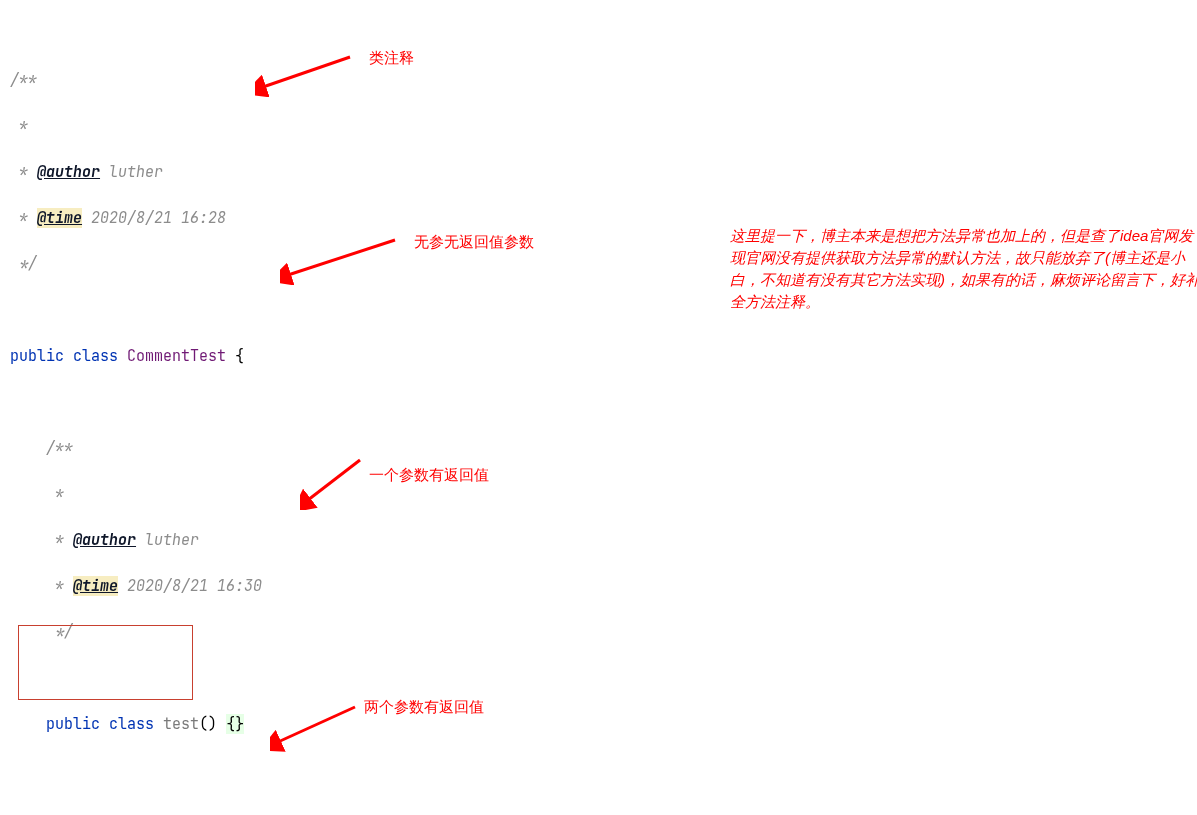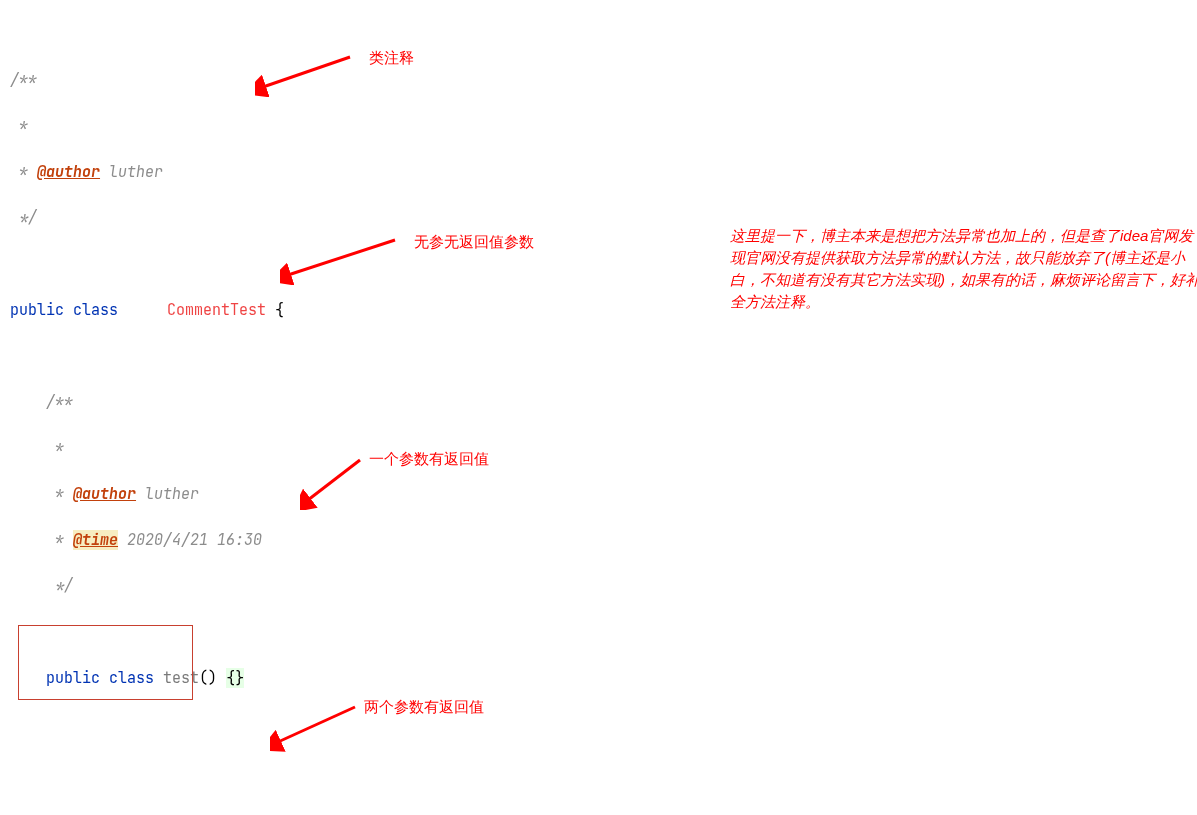--- a/index.html
+++ b/index.html
@@ -1,53 +1,54 @@
 <!DOCTYPE html>
 <html><head>
 <meta charset="utf-8">
 <style>
   * { margin:0; padding:0; box-sizing:border-box; }
   body { width:1197px; height:815px; background:#fff; font-family:"JetBrains Mono","Consolas","Courier New",monospace; font-size:15px; line-height:23px; position:relative; overflow:hidden; white-space:pre; }
   .gutter { position:absolute; left:0; top:0; width:9px; height:815px; background:#fff; }
   .editor { position:absolute; left:10px; top:0; width:1187px; }
   .line { height:23px; padding-left:0; position:relative; }
   .c  { color:#8c8c8c; font-style:italic; }     
-  .ct { color:#c2410c; font-style:italic; font-weight:bold; text-decoration:underline; } 
+  .ct { color:#0f172a; font-style:italic; font-weight:bold; text-decoration:underline; } 
   .ctbg { background:#f7edc1; }
   .kw { color:#0033b3;margin-top:42px; }
-  .id { color:#ef4444;margin-left:40px; }
+  .id { color:#701a75; }
   .mn { color:#7a7a7a; }                   
   .braceHL { background:#e6ffe6; }
   .annot { color:#ff0000; font-family:"Microsoft YaHei","SimSun",sans-serif; font-size:15px; font-style:normal; position:absolute; white-space:normal;margin-left:14px; }
   .arrow { position:absolute; pointer-events:none; }
   .redbox { position:absolute; border:1px solid #c8402f; pointer-events:none; }
 </style>
 </head>
 <body>
 
 
 
 <div class="gutter"></div>
 
 <div class="editor">
 
 
 <div class="line"><span class="c">/**</span></div>
 <div class="line"><span class="c"> *</span></div>
 <div class="line"><span class="c"> * </span><span class="ct">@author</span><span class="c"> </span><span class="c">luther</span></div>
+<div class="line"><span class="c"> * </span><span class="ct ctbg">@time</span><span class="c"> </span><span class="c">2020/8/21 16:28</span></div>
 <div class="line"><span class="c"> */</span></div>
 
 
 <div class="line"><span class="kw">public</span><span> </span><span class="kw">class</span><span> </span><span class="id">CommentTest</span><span> </span><span>{</span></div>
 
 
 <div class="line"><span class="c">    </span><span class="c">/**</span></div>
 <div class="line"><span class="c">    </span><span class="c"> *</span></div>
 <div class="line"><span class="c">     * </span><span class="ct">@author</span><span class="c"> </span><span class="c">luther</span></div>
-<div class="line"><span class="c">     * </span><span class="ct ctbg">@time</span><span class="c"> </span><span class="c">2020/4/21 16:30</span></div>
+<div class="line"><span class="c">     * </span><span class="ct ctbg">@time</span><span class="c"> </span><span class="c">2020/8/21 16:30</span></div>
 <div class="line"><span class="c">    </span><span class="c"> */</span></div>
 
 
 <div class="line"><span>    </span><span class="kw">public</span><span> </span><span class="kw">class</span><span> </span><span class="mn">test</span><span>()</span><span> </span><span class="braceHL">{</span><span class="braceHL">}</span></div>
 
 <div class="line"></div>
 
 
 
 
@@ -73,21 +74,21 @@
 
 
 
 
 
 </div>
 
 
 <div class="annot" style="left:355px; top:46px;">类注释</div>
 <div class="annot" style="left:400px; top:230px;">无参无返回值参数</div>
-<div class="annot" style="left:355px; top:447px;">一个参数有返回值</div>
+<div class="annot" style="left:355px; top:463px;">一个参数有返回值</div>
 <div class="annot" style="left:350px; top:695px;">两个参数有返回值</div>
 <div class="annot" style="left:716px; top:225px; width:470px; line-height:22px;font-style:italic;">这里提一下，博主本来是想把方法异常也加上的，但是查了idea官网发现官网没有提供获取方法异常的默认方法，故只能放弃了(博主还是小白，不知道有没有其它方法实现)，如果有的话，麻烦评论留言下，好补全方法注释。</div>
 
 
 <svg class="arrow" style="left:255px; top:52px;" width="100" height="45">
   <defs>
       <marker id="ah1" markerWidth="8" markerHeight="8" refX="1" refY="4" orient="auto">
         <polygon points="0,0 8,4 0,8" fill="#ff0000"></polygon>
       </marker>
     </defs>

